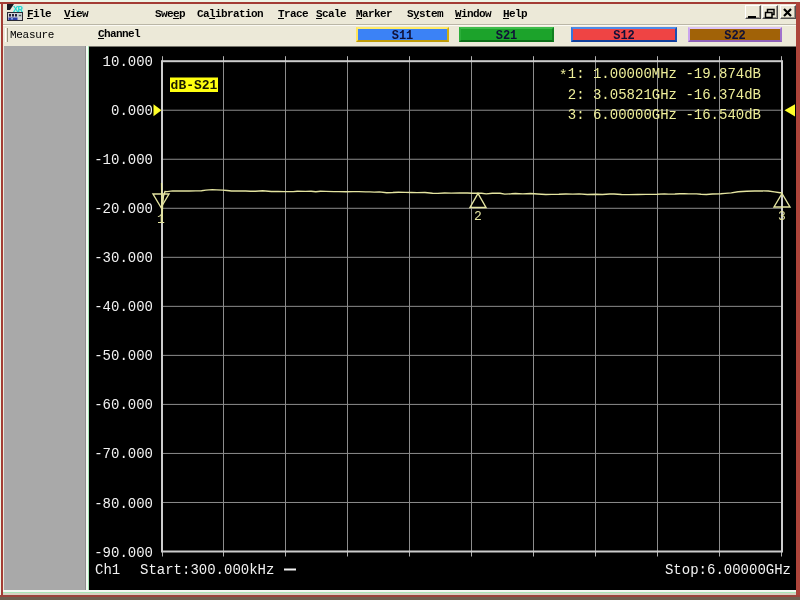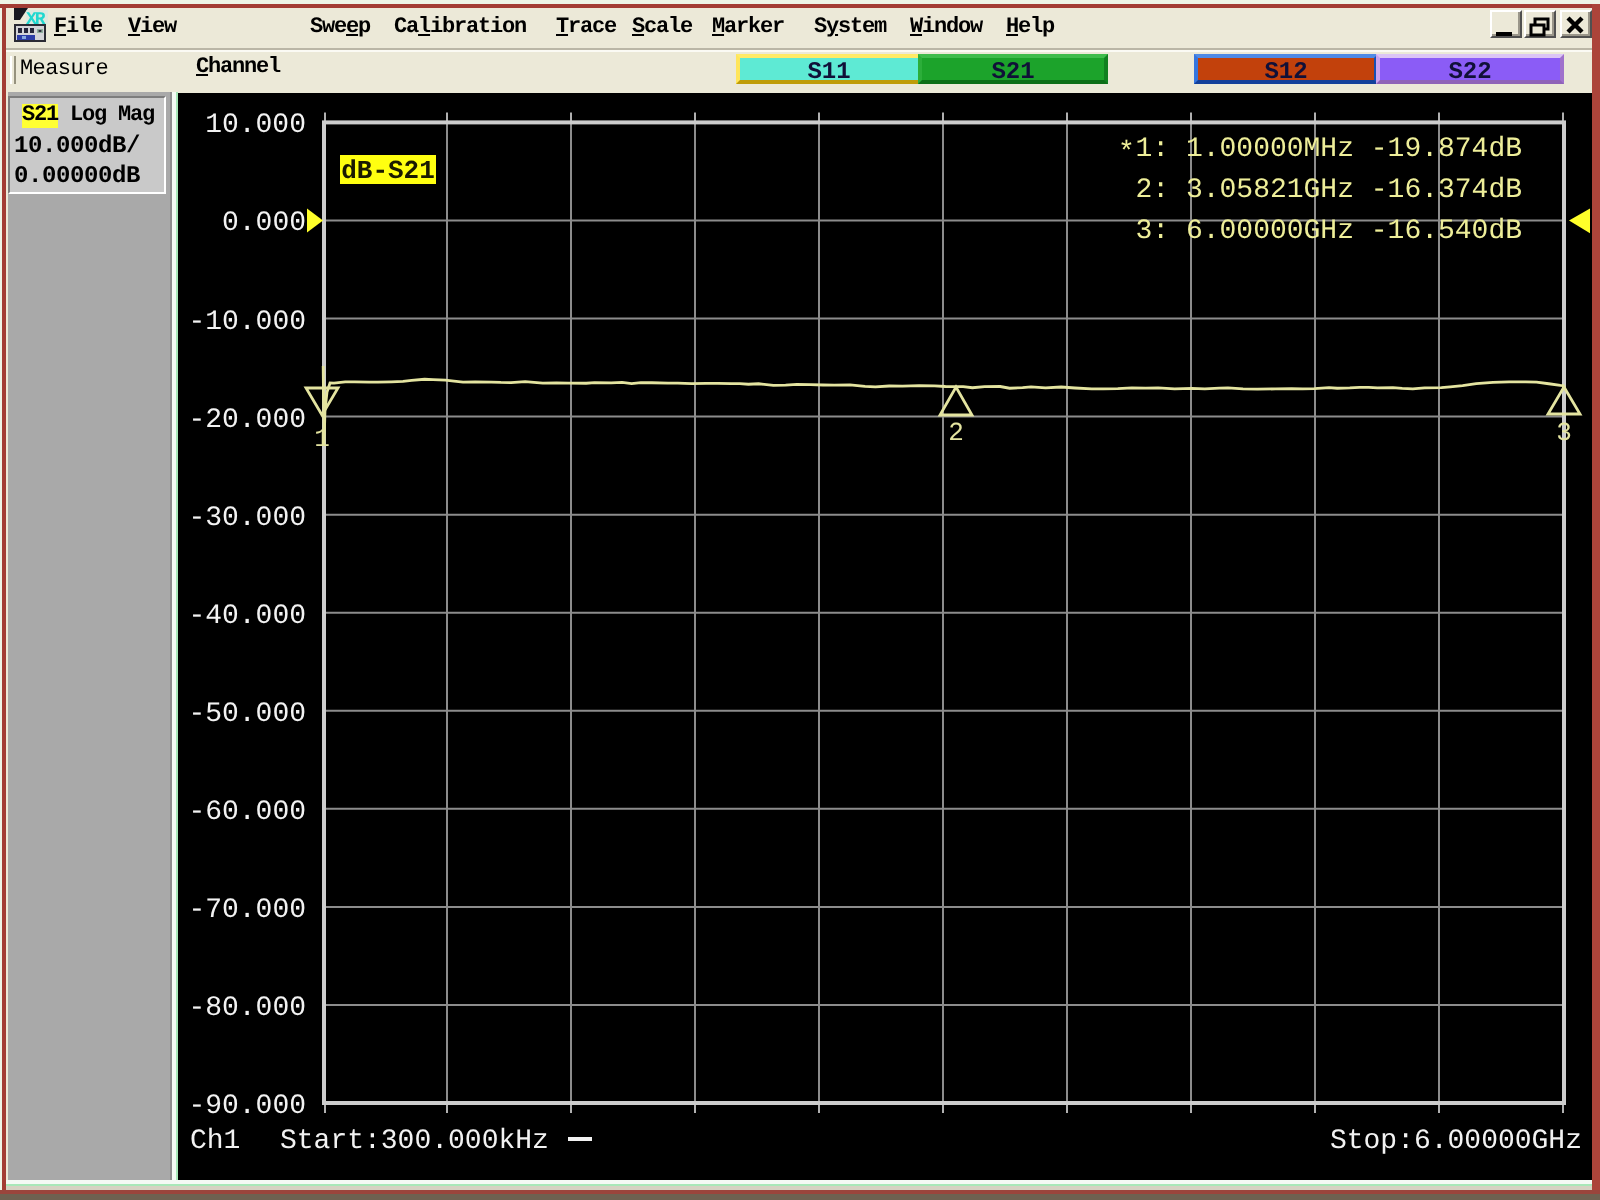--- a/index.html
+++ b/index.html
@@ -64,45 +64,38 @@
   <div class="wbtn" style="left:780px;"><svg width="14" height="12">
         <path d="M3 2 L10 9 M10 2 L3 9" stroke="#000" stroke-width="2.2"></path>
       </svg></div>
 
   <div class="abs" style="left:3px; top:24px; width:793px; height:1px; background:#bab6a6;"></div>
   <div class="abs" style="left:3px; top:25px; width:793px; height:1px; background:#fbfaf4;"></div>
 
   <div class="abs" style="left:5px; top:28px; width:3px; height:14px; border-left:1px solid #fff; border-right:1px solid #96927e;"></div>
   <div class="abs" style="left:10px; top:28px; height:14px; line-height:14px; font-size:11px; font-weight:normal; color:#000; letter-spacing:-0.3px;">Measure</div>
 
-  <div class="sbtn" style="left:368px; width:93px; background:#5eead4;
+  <div class="sbtn" style="left:356px; width:93px; background:#3b82f6;
        border-top:2px solid #ffea67; border-left:2px solid #ffe55a;
        border-bottom:2px solid #bf9c08; border-right:2px solid #cfae10;">S11</div>
   <div class="sbtn" style="left:459px; width:95px; background:#1ca32b;
        border-top:2px solid #3fbc4c; border-left:2px solid #2cae3a;
        border-bottom:2px solid #0c6e17; border-right:2px solid #118020;">S21</div>
-  <div class="sbtn" style="left:597px; width:92px; background:#c2410c;
+  <div class="sbtn" style="left:571px; width:106px; background:#ef4444;
        border-top:2px solid #4f8ae6; border-left:2px solid #3575de;
        border-bottom:2px solid #123f9a; border-right:2px solid #184fb2;">S12</div>
-  <div class="sbtn" style="left:688px; width:94px; background:#8b5cf6;
+  <div class="sbtn" style="left:688px; width:94px; background:#a16207;
        border-top:2px solid #dcc4f6; border-left:2px solid #caa4ee;
        border-bottom:2px solid #8f63b8; border-right:2px solid #a071cc;">S22</div>
 
   <div class="abs" style="left:4px; top:46px; width:81px; height:546px; background:#a9a9a9;"></div>
   <div class="abs" style="left:85px; top:46px; width:1px; height:546px; background:#8e8e8e;"></div>
   <div class="abs" style="left:86px; top:46px; width:1.5px; height:546px; background:#f4faf4;"></div>
   <div class="abs" style="left:87.5px; top:46px; width:1.5px; height:546px; background:#a8e8b8;"></div>
 
-  <div class="abs" style="left:4px; top:48px; width:79px; height:49px; background:#c9c9c9;
-       border-top:1px solid #7d7d7d; border-left:1px solid #7d7d7d;
-       border-bottom:1px solid #fff; border-right:1px solid #fff;">
-    <div class="abs" style="left:6px; top:3px; font-size:11px; font-weight:bold; letter-spacing:-0.6px; color:#000; white-space:pre;"><span style="background:#ffff33;">S21</span> Log Mag</div>
-    <div class="abs" style="left:2px; top:16.5px; font-size:12px; font-weight:bold; letter-spacing:-0.2px; color:#000;">10.000dB/</div>
-    <div class="abs" style="left:2px; top:31.5px; font-size:12px; font-weight:bold; letter-spacing:-0.2px; color:#000;">0.00000dB</div>
-  </div>
 
   <svg class="abs" style="left:89px; top:45px;" width="707" height="547" font-family="Liberation Mono">
     <rect x="0" y="0" width="707" height="547" fill="#000000"></rect>
     <rect x="0" y="0" width="707" height="1.5" fill="#ece9d8"></rect>
 
     <g stroke="#8c8c8c" stroke-width="1">
       <line x1="134.5" y1="16.2" x2="134.5" y2="506.5"></line>
       <line x1="196.5" y1="16.2" x2="196.5" y2="506.5"></line>
       <line x1="258.5" y1="16.2" x2="258.5" y2="506.5"></line>
       <line x1="320.5" y1="16.2" x2="320.5" y2="506.5"></line>

